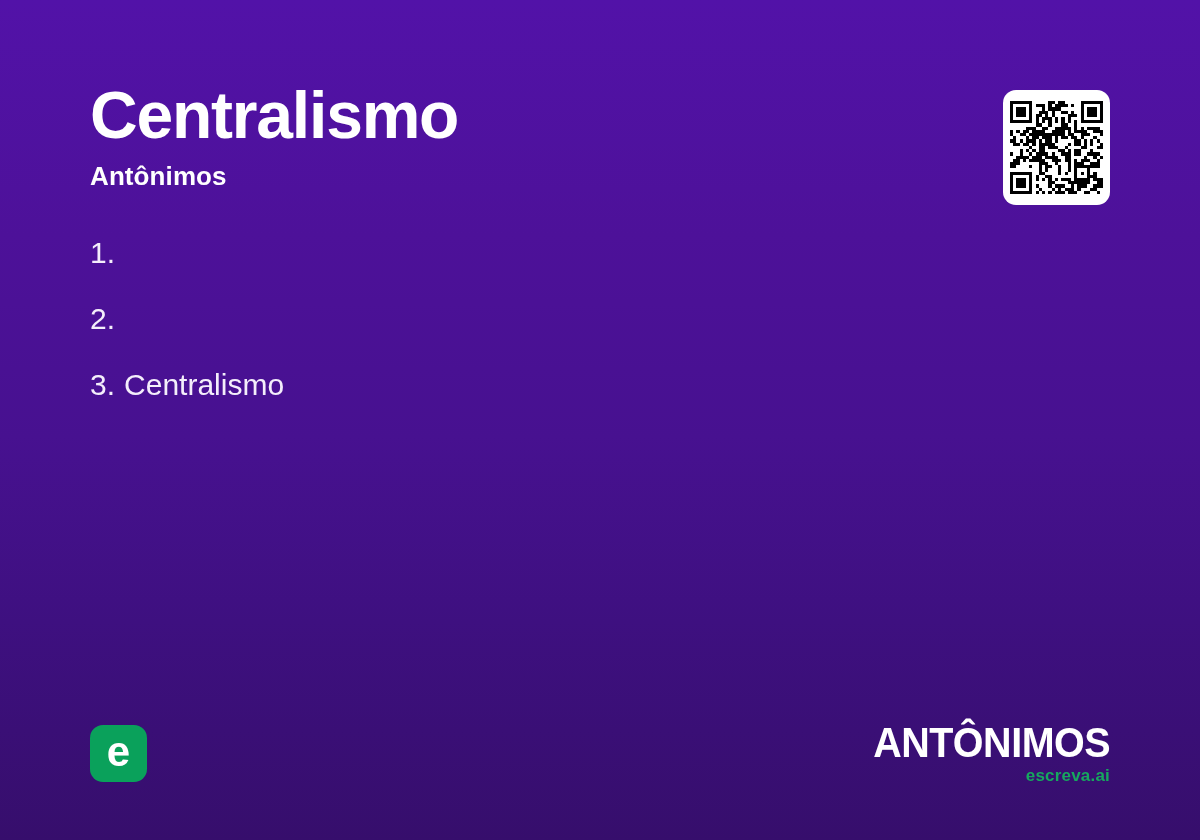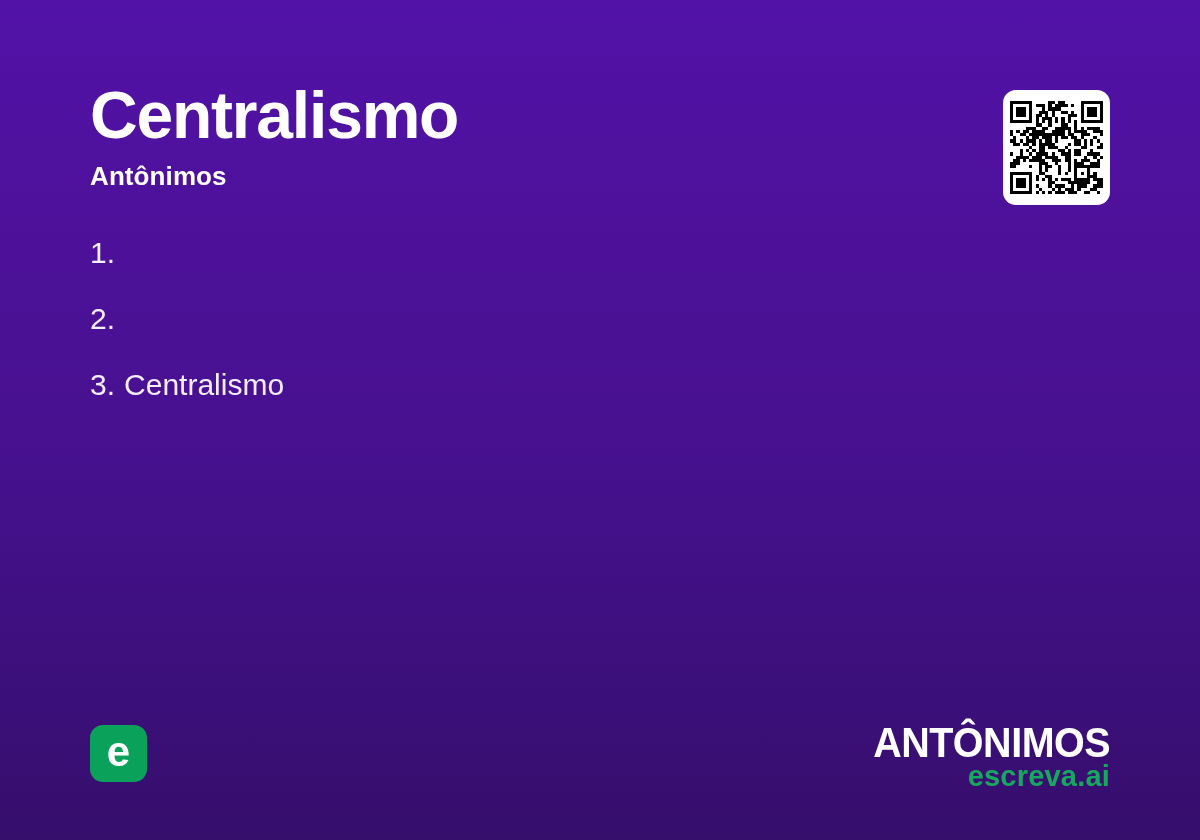--- a/index.html
+++ b/index.html
@@ -122,21 +122,21 @@
     font-size: 42px;
     line-height: 40px;
     font-weight: 700;
     letter-spacing: -0.5px;
     color: #ffffff;
     transform: scaleX(0.94);
     transform-origin: right center;
     white-space: nowrap;
   }
   #brand-tagline {
-    font-size: 29px;
+    font-size: 17px;
     line-height: 24px;
     font-weight: 700;
     letter-spacing: 0.2px;
     color: #16a85e;
     margin-top: 1px;
     white-space: nowrap;
     text-align: right;
   }
 </style>
 </head>

